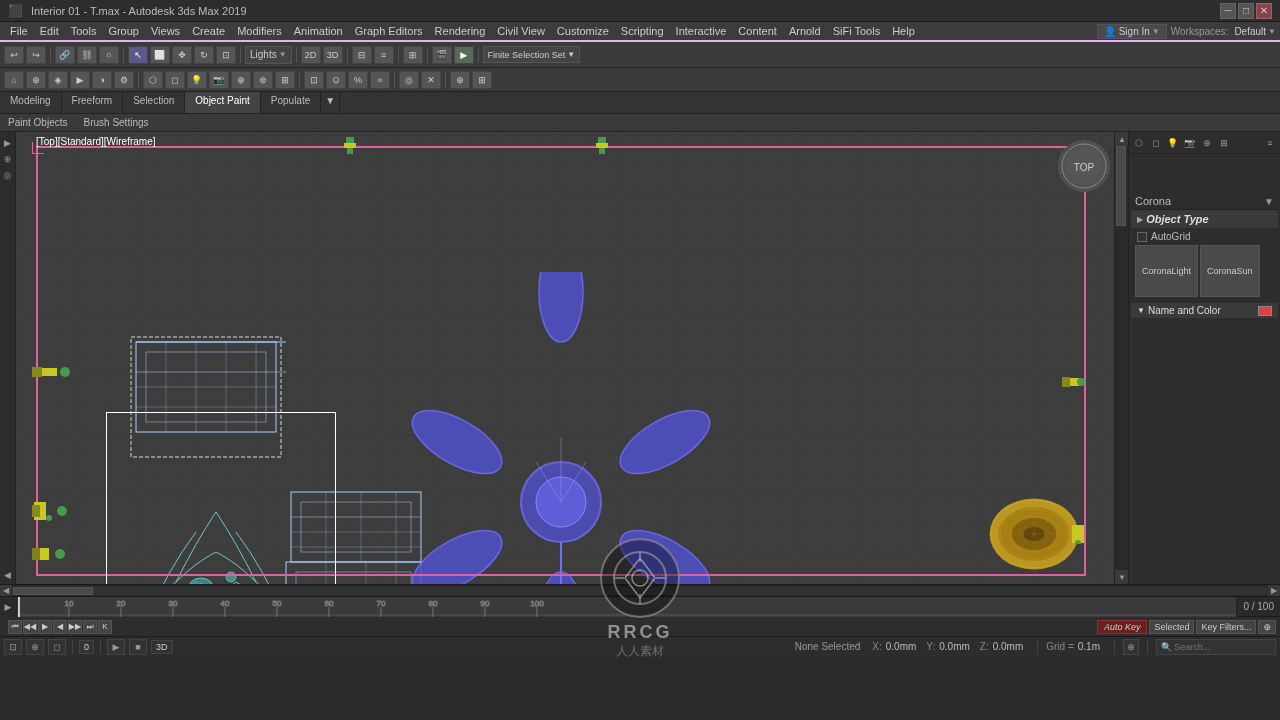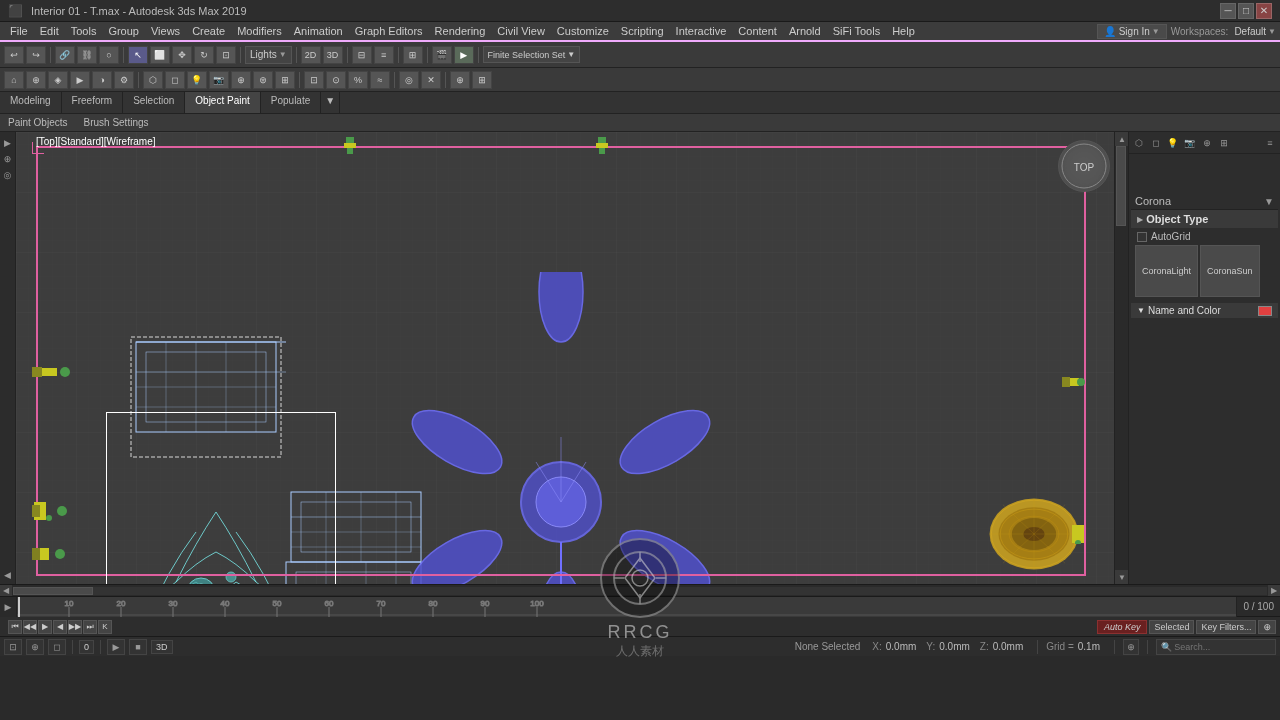--- a/index.html
+++ b/index.html
@@ -753,21 +753,21 @@
       <div id="right-panel-content">
 
         <div style="display:flex;align-items:center;justify-content:space-between;padding:2px 4px;border-bottom:1px solid #222;">
           <span style="color:#bbb;font-size:11px;">Corona</span>
           <span style="color:#999;font-size:10px;cursor:pointer;">▼</span>
         </div>
 
         <div>
           <div style="background:#3a3a3a;display:flex;align-items:center;padding:3px 6px;gap:3px;cursor:pointer;margin-bottom:2px;">
             <span style="font-size:8px;color:#aaa;">▶</span>
-            <span style="color:#ddd;font-size:11px;font-weight:bold;">Object Type</span>
+            <span style="color:#ddd;font-size:11px;font-weight:bold;font-style:italic;">Object Type</span>
           </div>
 
           <div class="autogrid-row">
             <div class="autogrid-cb"></div>
             <span class="autogrid-text">AutoGrid</span>
           </div>
 
           <div class="obj-type-btns">
             <div class="obj-type-btn">CoronaLight</div>
             <div class="obj-type-btn">CoronaSun</div>
@@ -901,16 +901,16 @@
       <svg width="60" height="60" viewBox="0 0 60 60">
         <circle cx="30" cy="30" r="26" fill="none" stroke="#888" stroke-width="2"></circle>
         <path d="M15,30 L30,10 L45,30 L30,50 Z" fill="none" stroke="#aaa" stroke-width="1.5"></path>
         <circle cx="30" cy="30" r="8" fill="none" stroke="#aaa" stroke-width="1.5"></circle>
         <line x1="30" y1="4" x2="30" y2="14" stroke="#aaa" stroke-width="1.5"></line>
         <line x1="30" y1="46" x2="30" y2="56" stroke="#aaa" stroke-width="1.5"></line>
         <line x1="4" y1="30" x2="14" y2="30" stroke="#aaa" stroke-width="1.5"></line>
         <line x1="46" y1="30" x2="56" y2="30" stroke="#aaa" stroke-width="1.5"></line>
       </svg>
     </div>
-    <div style="color:#bbb;font-size:18px;font-weight:normal;letter-spacing:3px;margin-top:4px;">RRCG</div>
+    <div style="color:#bbb;font-size:18px;font-weight:bold;letter-spacing:3px;margin-top:4px;">RRCG</div>
     <div style="color:#888;font-size:12px;">人人素材</div>
   </div>
 </div>
 
 </body></html>

